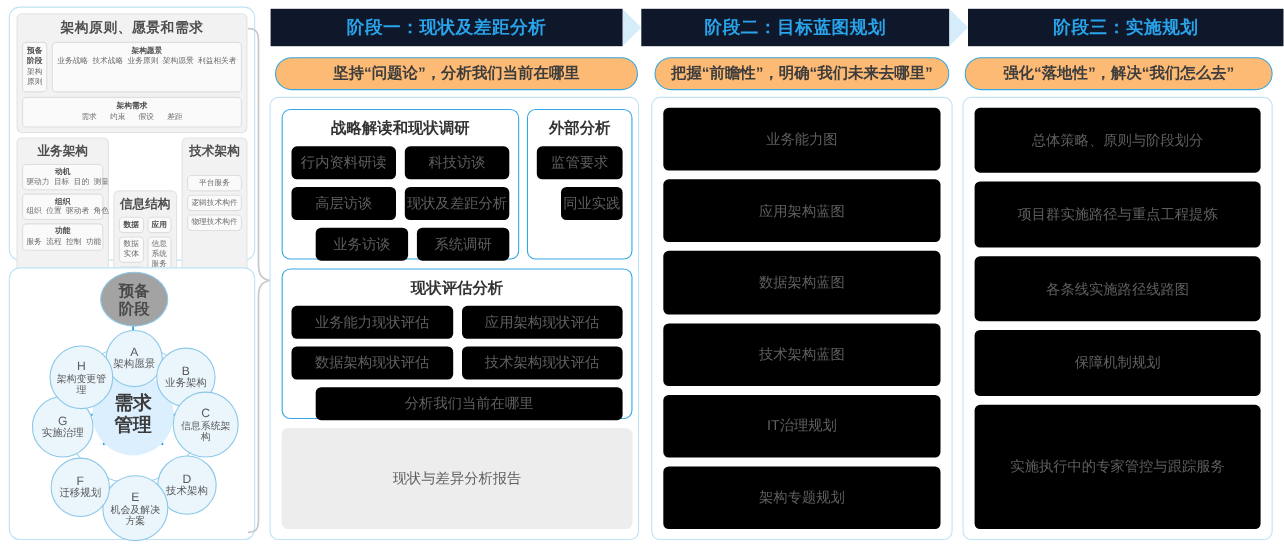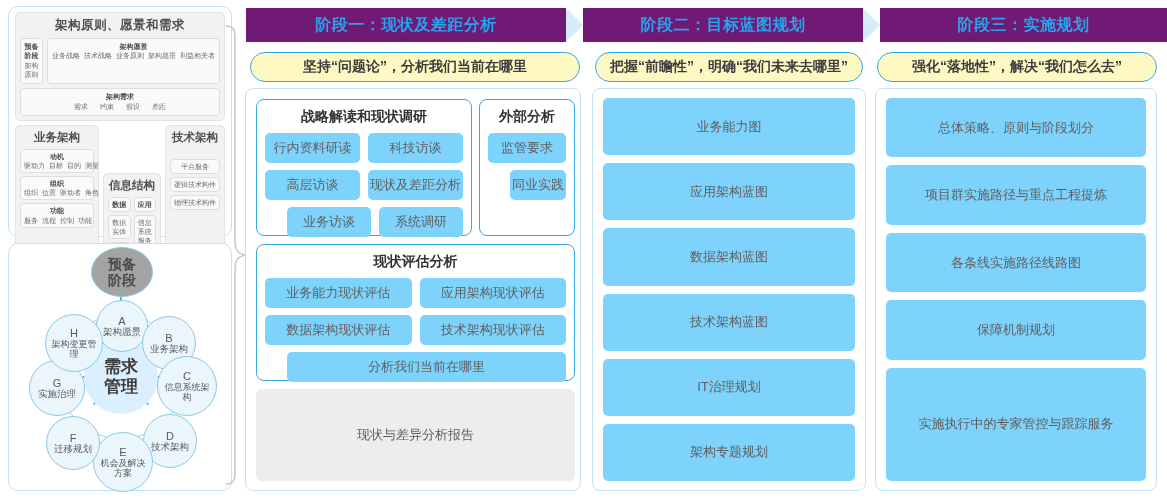--- a/index.html
+++ b/index.html
@@ -81,53 +81,53 @@
     background:#a3a3a3;border:1px solid #8cc8e8;
     font-size:14px;font-weight:bold;color:#4a4a4a;line-height:1.15;
   }
 
   
   .bracket{position:absolute;left:222px;top:22px;width:30px;height:466px;}
 
   
   .phase-head{
     position:absolute;top:8px;height:34px;
-    background:#701a75;
+    background:#0f172a;
     display:flex;align-items:center;justify-content:center;
     font-size:16px;font-weight:bold;color:#29a3ea;letter-spacing:.5px;
   }
   .phase-head .notch{
     position:absolute;right:-17px;top:0;width:17px;height:34px;
     background:#d5edfa;
     clip-path:polygon(0 0,100% 50%,0 100%);
   }
   .subhead{
     position:absolute;top:52px;height:30px;
-    border:1px solid #34a8e0;border-radius:15px;background:#fef9c3;
+    border:1px solid #34a8e0;border-radius:15px;background:#fdba74;
     display:flex;align-items:center;justify-content:center;
     font-size:14px;font-weight:bold;color:#3d3d3d;box-sizing:border-box;
   }
 
   
   .phase-body{
     position:absolute;top:88px;height:403px;
     border:1px solid #bfe3f5;border-radius:8px;background:#fff;
     box-sizing:border-box;
   }
 
   .inner-card{
     position:absolute;border:1px solid #34a8e0;border-radius:8px;background:#fff;
     box-sizing:border-box;padding:6px 8px 8px 8px;
   }
   .inner-title{
     text-align:center;font-size:14px;font-weight:bold;color:#333;
     margin:2px 0 7px 0;
   }
   .chip{
-    background:#7dd3fc;border-radius:5px;color:#5f5f5f;
+    background:#000000;border-radius:5px;color:#5f5f5f;
     display:flex;align-items:center;justify-content:center;
     font-size:13px;box-sizing:border-box;
   }
   .chip-row{display:flex;gap:8px;margin-bottom:7px;}
   .chip-row:last-child{margin-bottom:0;margin-left:22px;}
   .chip-row .chip{flex:1;height:30px;}
 
   .report-card{
     position:absolute;background:#ededed;border-radius:6px;
     display:flex;align-items:center;justify-content:center;

